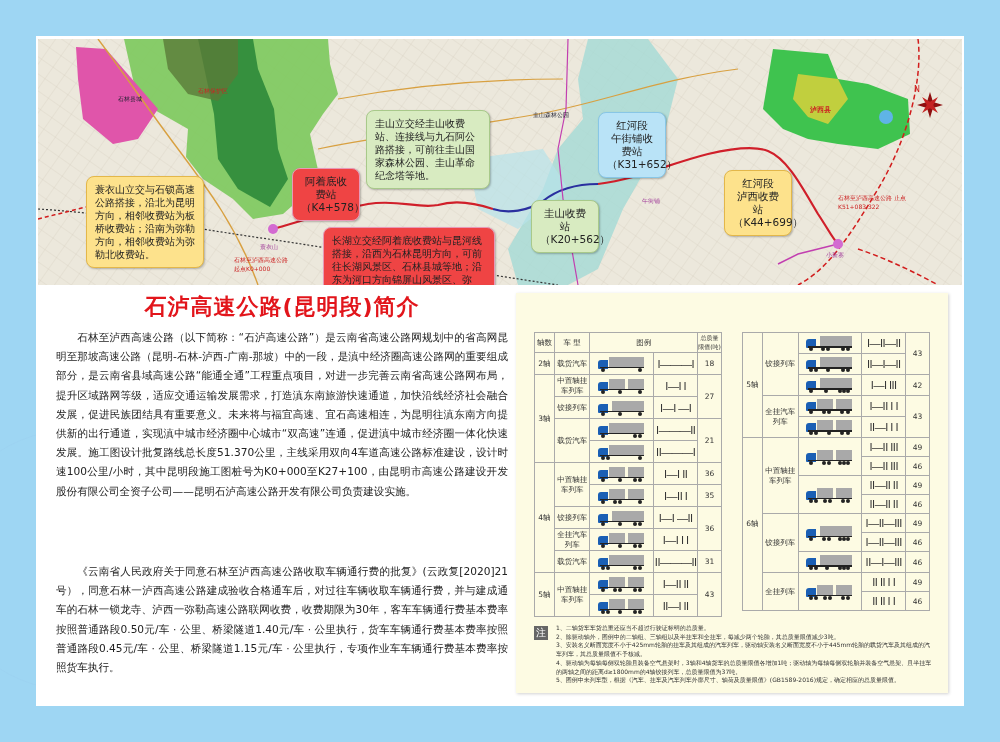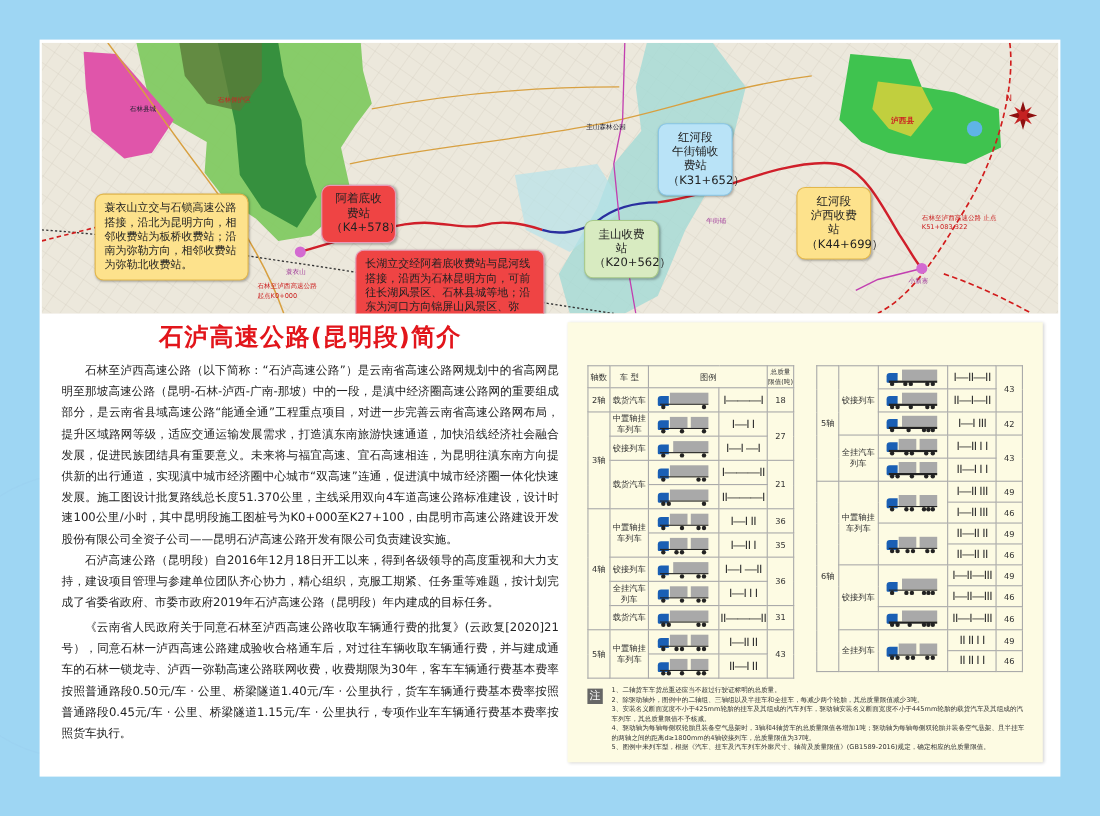--- a/index.html
+++ b/index.html
@@ -99,50 +99,52 @@
   <span class="maplabel red" style="left:60px;top:200px">石林隧桥大车站</span>
   <span class="maplabel pur" style="left:222px;top:204px">蓑衣山</span>
   <span class="maplabel red" style="left:196px;top:217px;width:60px;white-space:normal">石林至泸西高速公路 起点K0+000</span>
   <span class="maplabel" style="left:495px;top:72px">圭山森林公园</span>
   <span class="maplabel red" style="left:772px;top:66px;font-size:7px;font-weight:bold">泸西县</span>
   <span class="maplabel red" style="left:800px;top:155px;width:70px;white-space:normal">石林至泸西高速公路 止点K51+083.322</span>
   <span class="maplabel pur" style="left:604px;top:158px">午街铺</span>
   <span class="maplabel pur" style="left:788px;top:212px">小新寨</span>
   <span class="maplabel red" style="left:876px;top:46px;font-size:8px">N</span>
 
-  <div class="callout yellow" style="left:48px;top:137px;width:140px;font-size:10px;line-height:13px">
+  <div class="callout yellow" style="left:48px;top:137px;width:118px;font-size:10px;line-height:13px">
     <span>蓑衣山立交与石锁高速公路搭接，沿北为昆明方向，相邻收费站为板桥收费站；沿南为弥勒方向，相邻收费站为弥勒北收费站。</span>
   </div>
   <div class="callout pink center" style="left:254px;top:129px;width:68px">
     <div>阿着底收费站</div>
     <div>（K4+578）</div>
   </div>
   <div class="callout pink" style="left:285px;top:188px;width:172px;font-size:10px">
     <span>长湖立交经阿着底收费站与昆河线搭接，沿西为石林昆明方向，可前往长湖风景区、石林县城等地；沿东为河口方向锦屏山风景区、弥勒、河口等地。</span>
+  </div>
+  <div class="callout green" style="left:328px;top:71px;width:124px;font-size:10px">
+    <span>圭山立交经圭山收费站、连接线与九石阿公路搭接，可前往圭山国家森林公园、圭山革命纪念塔等地。</span>
   </div>
   <div class="callout green center" style="left:493px;top:161px;width:68px">
     <div>圭山收费站</div>
     <div>（K20+562）</div>
   </div>
   <div class="callout blue center" style="left:560px;top:73px;width:68px">
     <div>红河段</div>
     <div>午街铺收费站</div>
     <div>（K31+652）</div>
   </div>
   <div class="callout yellow center" style="left:686px;top:131px;width:68px">
     <div>红河段</div>
     <div>泸西收费站</div>
     <div>（K44+699）</div>
   </div>
 </div>
 
 <div class="intro">
   <div class="h-red" style="margin-bottom:6px">石泸高速公路(昆明段)简介</div>
   <p class="para">石林至泸西高速公路（以下简称：“石泸高速公路”）是云南省高速公路网规划中的省高网昆明至那坡高速公路（昆明-石林-泸西-广南-那坡）中的一段，是滇中经济圈高速公路网的重要组成部分，是云南省县域高速公路“能通全通”工程重点项目，对进一步完善云南省高速公路网布局，提升区域路网等级，适应交通运输发展需求，打造滇东南旅游快速通道，加快沿线经济社会融合发展，促进民族团结具有重要意义。未来将与福宜高速、宜石高速相连，为昆明往滇东南方向提供新的出行通道，实现滇中城市经济圈中心城市“双高速”连通，促进滇中城市经济圈一体化快速发展。施工图设计批复路线总长度51.370公里，主线采用双向4车道高速公路标准建设，设计时速100公里/小时，其中昆明段施工图桩号为K0+000至K27+100，由昆明市高速公路建设开发股份有限公司全资子公司——昆明石泸高速公路开发有限公司负责建设实施。</p>
-  <p class="para">石泸高速公路（昆明段）自2016年12月18日开工以来，得到各级领导的高度重视和大力支持，建设项目管理与参建单位团队齐心协力，精心组织，克服工期紧、任务重等难题，按计划完成了省委省政府、市委市政府2019年石泸高速公路（昆明段）年内建成的目标任务。</p>
 </div>
 
 <div class="fee">
   <p class="para">《云南省人民政府关于同意石林至泸西高速公路收取车辆通行费的批复》(云政复[2020]21号），同意石林一泸西高速公路建成验收合格通车后，对过往车辆收取车辆通行费，并与建成通车的石林一锁龙寺、泸西一弥勒高速公路联网收费，收费期限为30年，客车车辆通行费基本费率按照普通路段0.50元/车 · 公里、桥梁隧道1.40元/车 · 公里执行，货车车辆通行费基本费率按照普通路段0.45元/车 · 公里、桥梁隧道1.15元/车 · 公里执行，专项作业车车辆通行费基本费率按照货车执行。</p>
 </div>
 
 <div class="standard">
 
   <table class="t-left">
     <colgroup>

